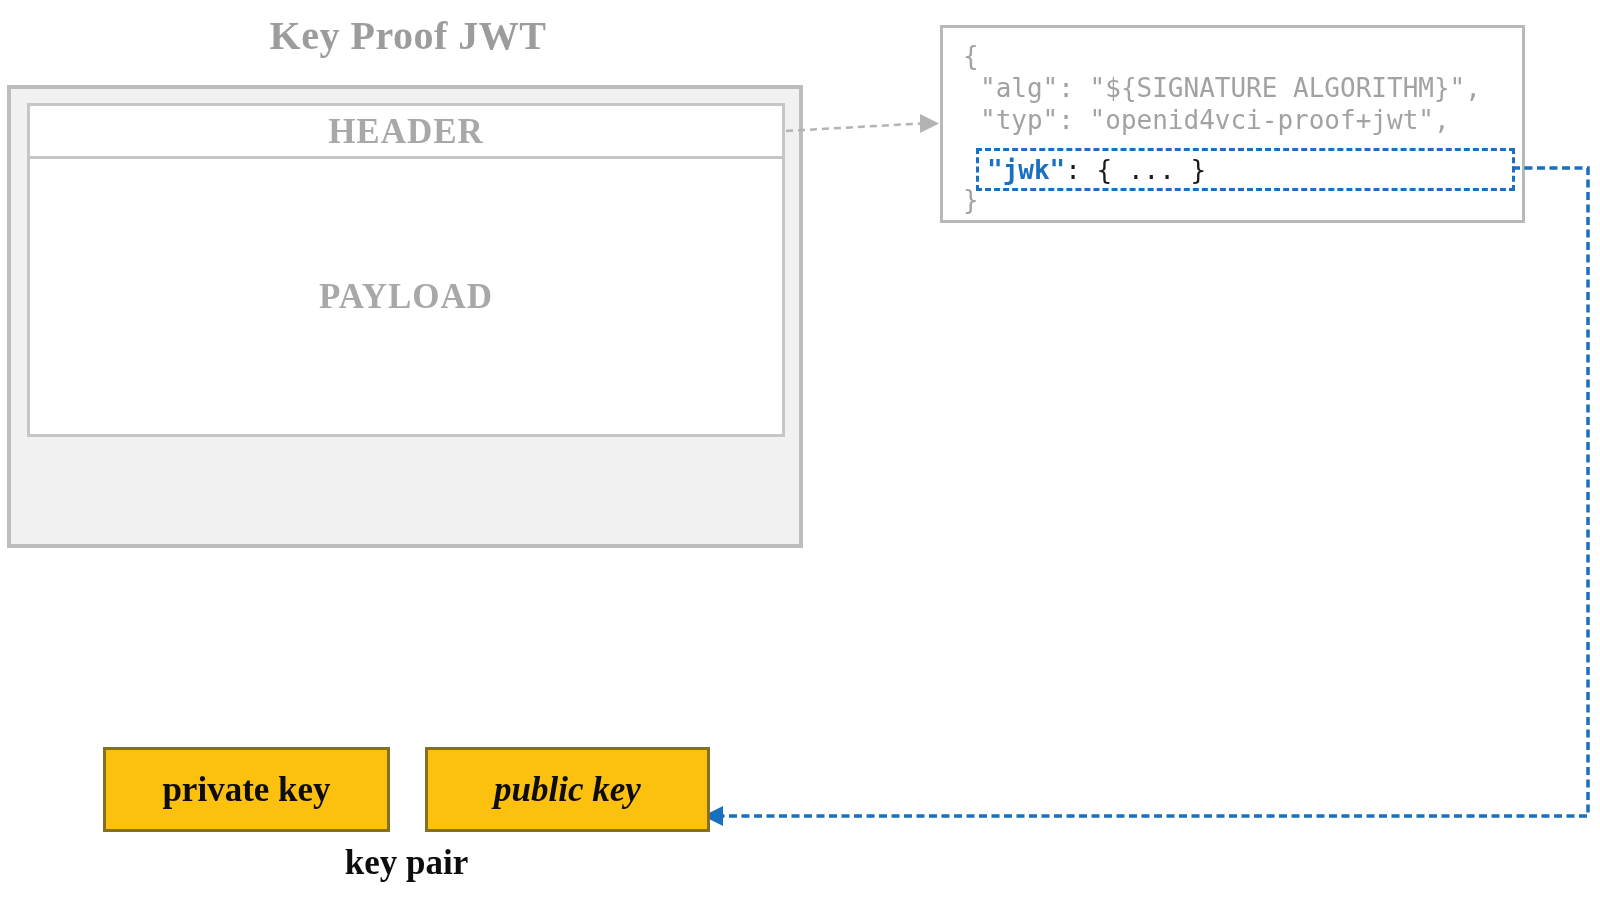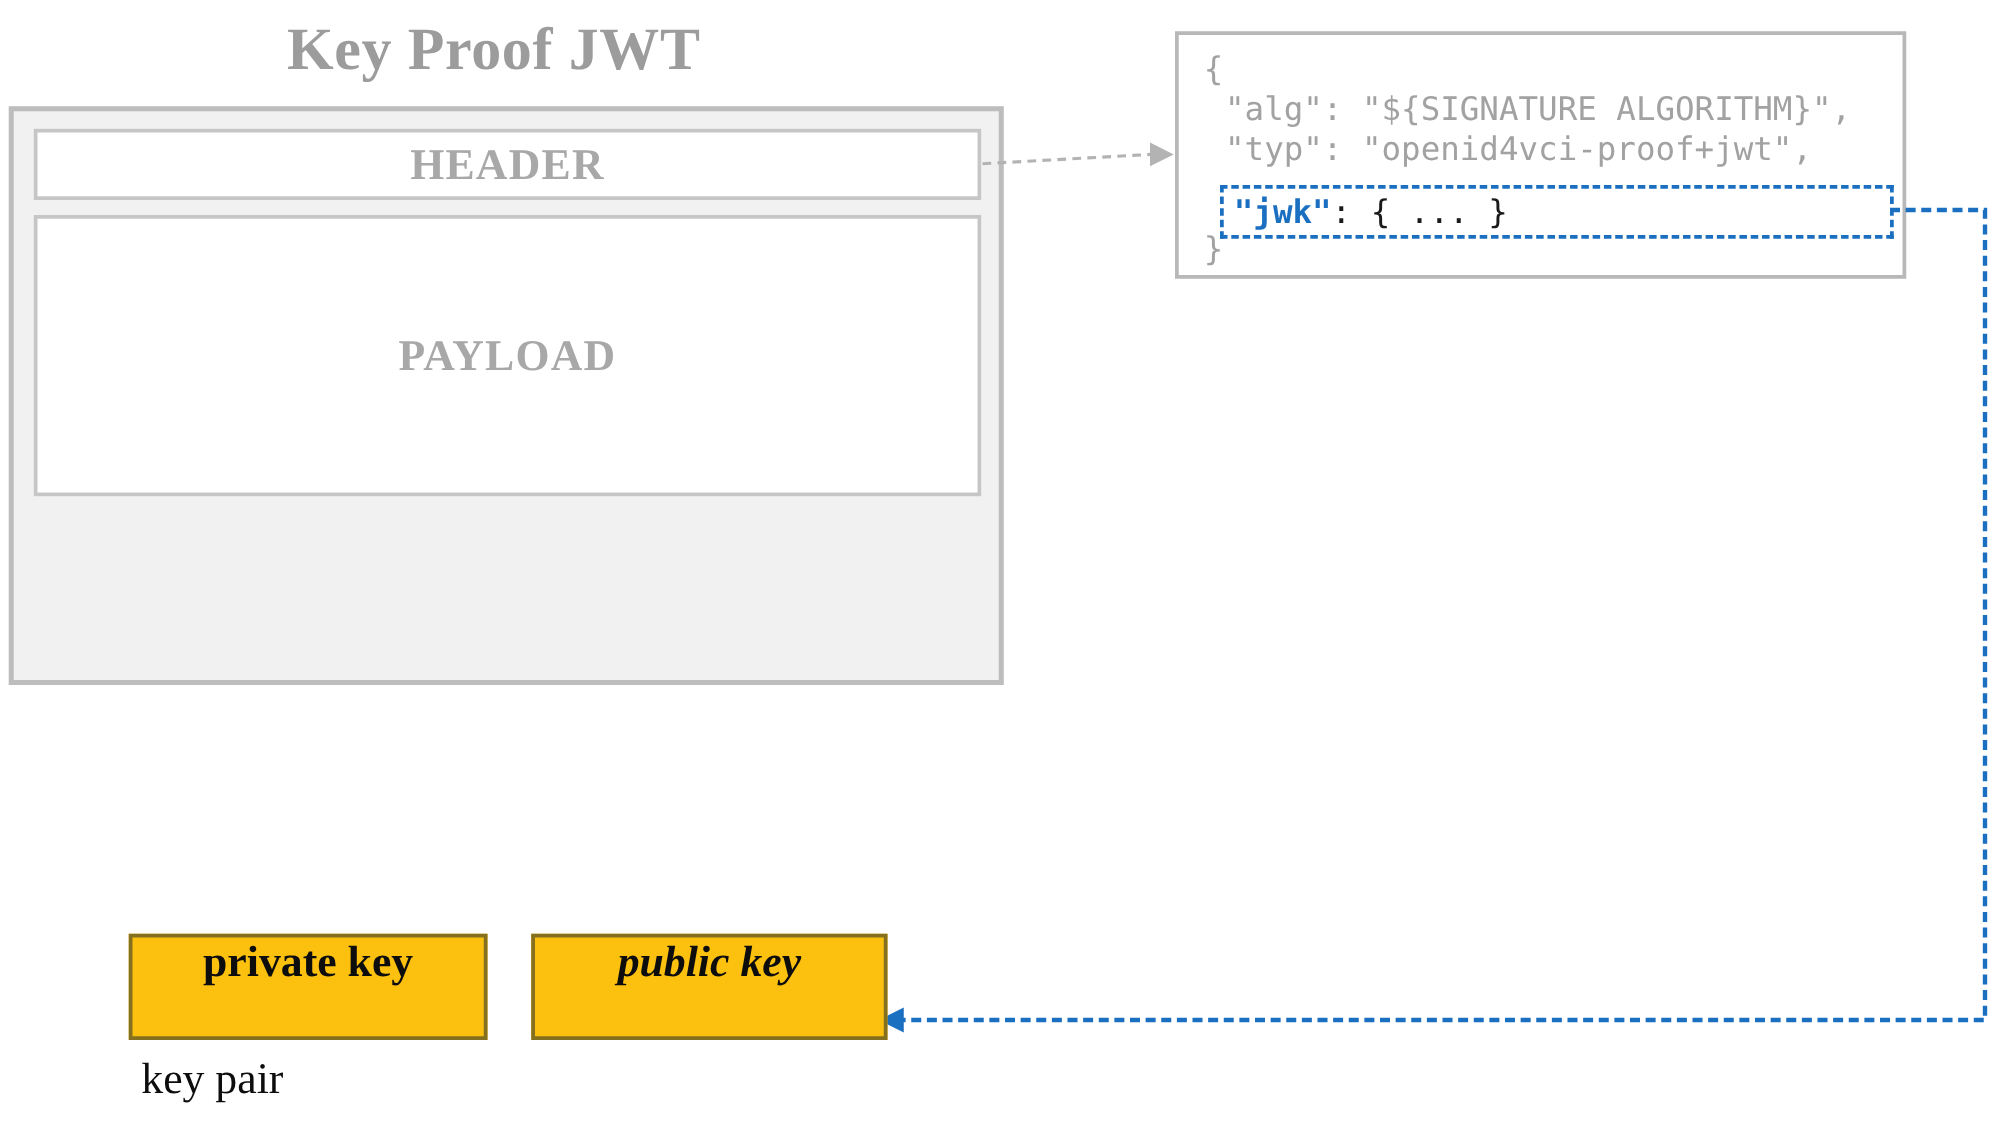--- a/index.html
+++ b/index.html
@@ -15,39 +15,39 @@
     --section-gray:#a8a8a8;
     --code-gray:#a2a2a2;
     --code-black:#1a1a1a;
     --key-text:#0d0d0d;
   }
   html,body{margin:0;padding:0;background:#ffffff;}
   body{font-family:"Liberation Serif","DejaVu Serif",serif;}
   #stage{position:relative;width:1600px;height:900px;background:#ffffff;overflow:hidden;}
 
   .title{
-    position:absolute;left:0;top:12px;width:790px;
-    text-align:center;font-size:48px;font-weight:bold;
+    position:absolute;left:13px;top:12px;width:790px;
+    text-align:center;font-size:40px;font-weight:bold;
     color:var(--title-gray);letter-spacing:0.5px;
   }
 
   .jwt-outer{
     position:absolute;left:7px;top:85px;width:796px;height:463px;
     box-sizing:border-box;background:var(--outer-box-fill);
     border:4px solid var(--outer-box-border);
   }
   .jwt-section{
     position:absolute;left:27px;box-sizing:border-box;width:758px;
     background:#ffffff;border:3px solid var(--inner-box-border);
     display:flex;align-items:center;justify-content:center;
     font-size:35px;font-weight:bold;color:var(--section-gray);
     letter-spacing:1px;
   }
   .sec-header{top:103px;height:57px;}
-  .sec-payload{top:172px;height:225px;}
+  .sec-payload{top:156px;height:281px;}
   .sec-signature{top:472px;height:58px;}
 
   .code-box{
     position:absolute;left:940px;top:25px;width:585px;height:198px;
     box-sizing:border-box;background:#ffffff;
     border:3px solid var(--code-box-border);
     font-family:"DejaVu Sans Mono","Liberation Mono",monospace;
     font-size:26px;color:var(--code-gray);
   }
   .code-line{position:absolute;line-height:32px;white-space:pre;}
@@ -60,28 +60,28 @@
     box-sizing:border-box;border:3px dashed var(--accent-blue);
     display:flex;align-items:center;
   }
   .jwk-highlight .code-line{position:static;padding-left:8px;}
   .jwk-key{color:var(--accent-blue);font-weight:bold;}
   .jwk-rest{color:var(--code-black);}
 
   .key-box{
     position:absolute;top:747px;height:85px;box-sizing:border-box;
     background:var(--key-box-fill);border:3px solid var(--key-box-border);
-    display:flex;align-items:flex-start;justify-content:center;
+    display:flex;align-items:center;justify-content:center;
     font-size:35px;font-weight:bold;color:var(--key-text);
   }
   .key-private{left:103px;width:287px;}
   .key-public{left:425px;width:285px;font-style:italic;}
   .key-pair-caption{
-    position:absolute;left:113px;top:843px;width:607px;
-    font-size:35px;font-weight:normal;color:var(--key-text);
+    position:absolute;left:103px;top:843px;width:607px;
+    text-align:center;font-size:35px;font-weight:bold;color:var(--key-text);
   }
 
   svg.overlay{position:absolute;left:0;top:0;width:1600px;height:900px;pointer-events:none;}
   .gray-dash{stroke:var(--gray-arrow);stroke-width:2.5;fill:none;stroke-dasharray:7 5;}
   .gray-head{fill:var(--gray-arrow);stroke:none;}
   .blue-dash{stroke:var(--accent-blue);stroke-width:3.5;fill:none;stroke-dasharray:8 4.5;}
   .blue-head{fill:var(--accent-blue);stroke:none;}
 </style>
 </head>
 <body>

